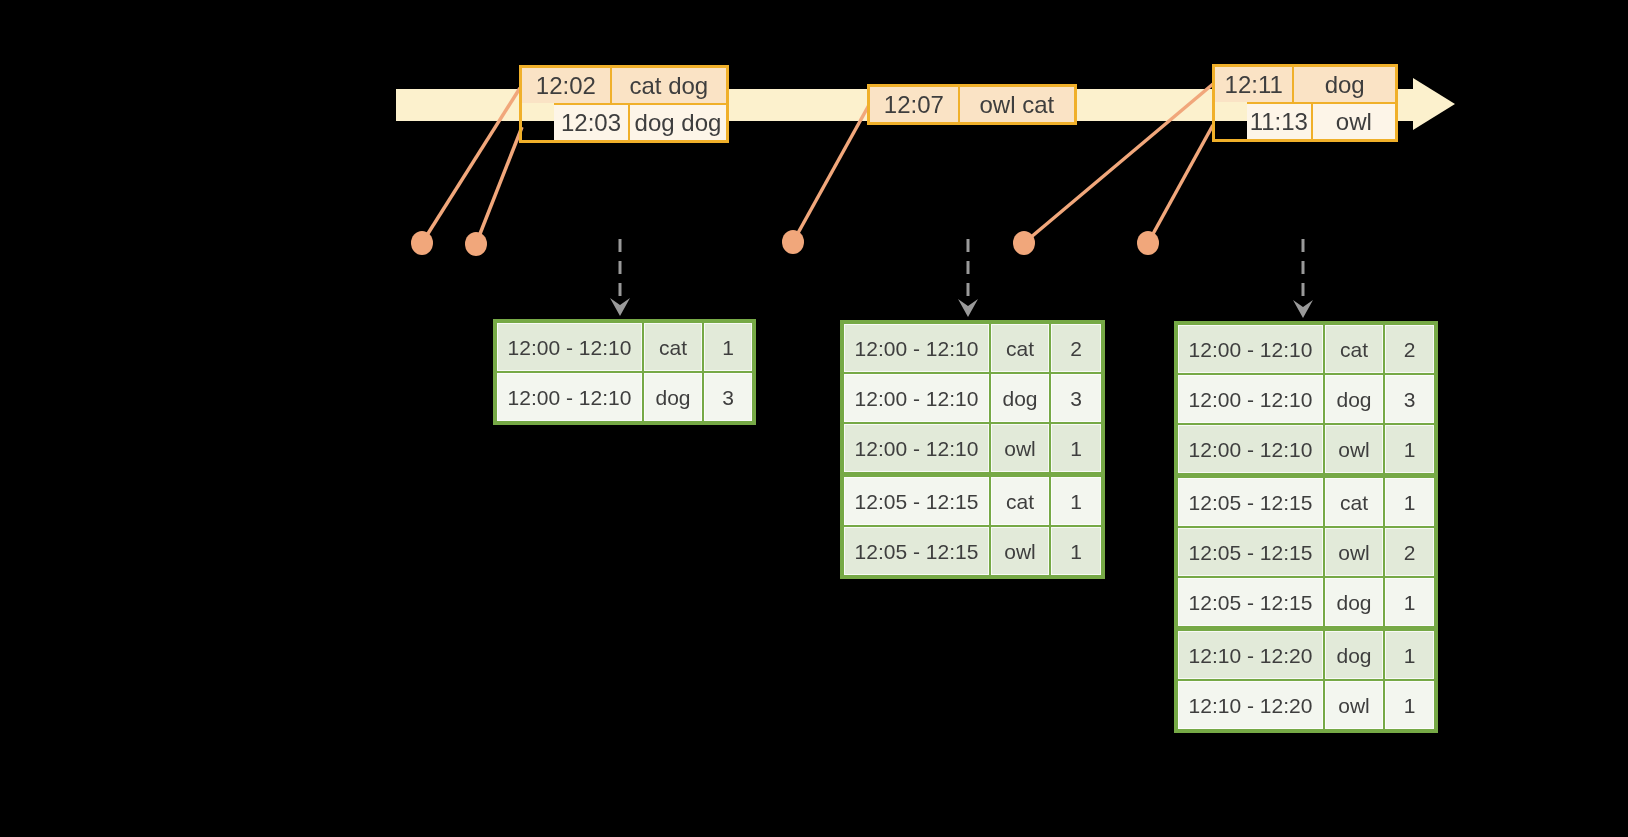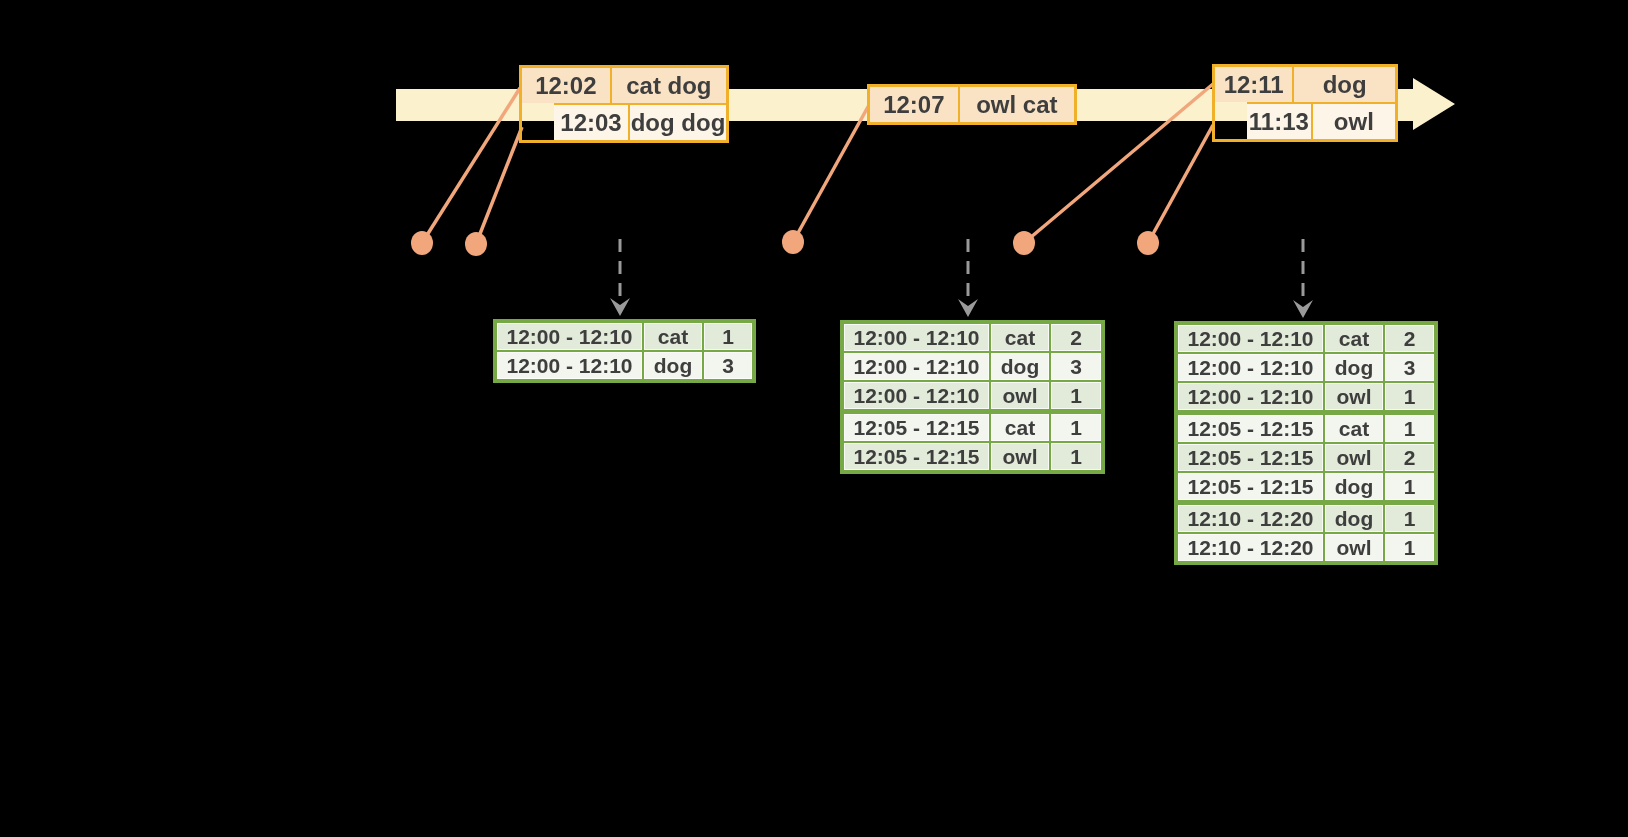--- a/index.html
+++ b/index.html
@@ -10,39 +10,39 @@
     --peach-light:#FDF5E8;
     --salmon:#F1A77B;
     --gray:#9A9A9A;
     --green:#76A946;
     --green-dark:#E2EAD9;
     --green-light:#F3F6EF;
     --ink:#3E3E3E;
   }
   html,body{margin:0;padding:0;background:var(--bg);}
   body{font-family:"Liberation Sans",sans-serif;}
-  #canvas{position:relative;width:1628px;height:837px;background:var(--bg);overflow:hidden;font-weight:bold;}
+  #canvas{position:relative;width:1628px;height:837px;background:var(--bg);overflow:hidden;}
 
   .band{position:absolute;left:396px;top:89px;width:1017px;height:32px;background:var(--band);}
 
   #overlay{position:absolute;left:0;top:0;width:1628px;height:837px;}
 
   
   .ev-table{position:absolute;border:3px solid var(--gold);display:flex;flex-direction:column;}
   .ev-row{display:flex;height:35px;}
   .ev-row + .ev-row{border-top:2px solid var(--gold);}
   .ev-cell{display:flex;align-items:center;justify-content:center;color:var(--ink);font-size:24px;line-height:1;}
   .ev-cell.time{width:43%;}
   .ev-cell.words{flex:1;border-left:2px solid var(--gold);}
   .ev-row.dark{background:var(--peach-dark);}
   .ev-row.light{background:var(--peach-light);margin-left:32px;}
 
   
   .res-table{position:absolute;background:var(--green);border:4px solid var(--green);display:flex;flex-direction:column;gap:2px;}
-  .res-row{display:flex;gap:2px;height:27px;}
+  .res-row{display:flex;gap:2px;height:48px;}
   .res-row.group-start{margin-top:3px;}
   .res-cell{display:flex;align-items:center;justify-content:center;color:var(--ink);font-size:21px;line-height:1;box-shadow:inset 0 0 0 1px rgba(255,255,255,0.75);}
   .res-cell.win{width:145px;}
   .res-cell.word{width:58px;}
   .res-cell.cnt{flex:1;}
   .res-row.dark .res-cell{background:var(--green-dark);}
   .res-row.light .res-cell{background:var(--green-light);}
 
   #res1{left:493px;top:319px;width:255px;}
   #res2{left:840px;top:320px;width:257px;}

